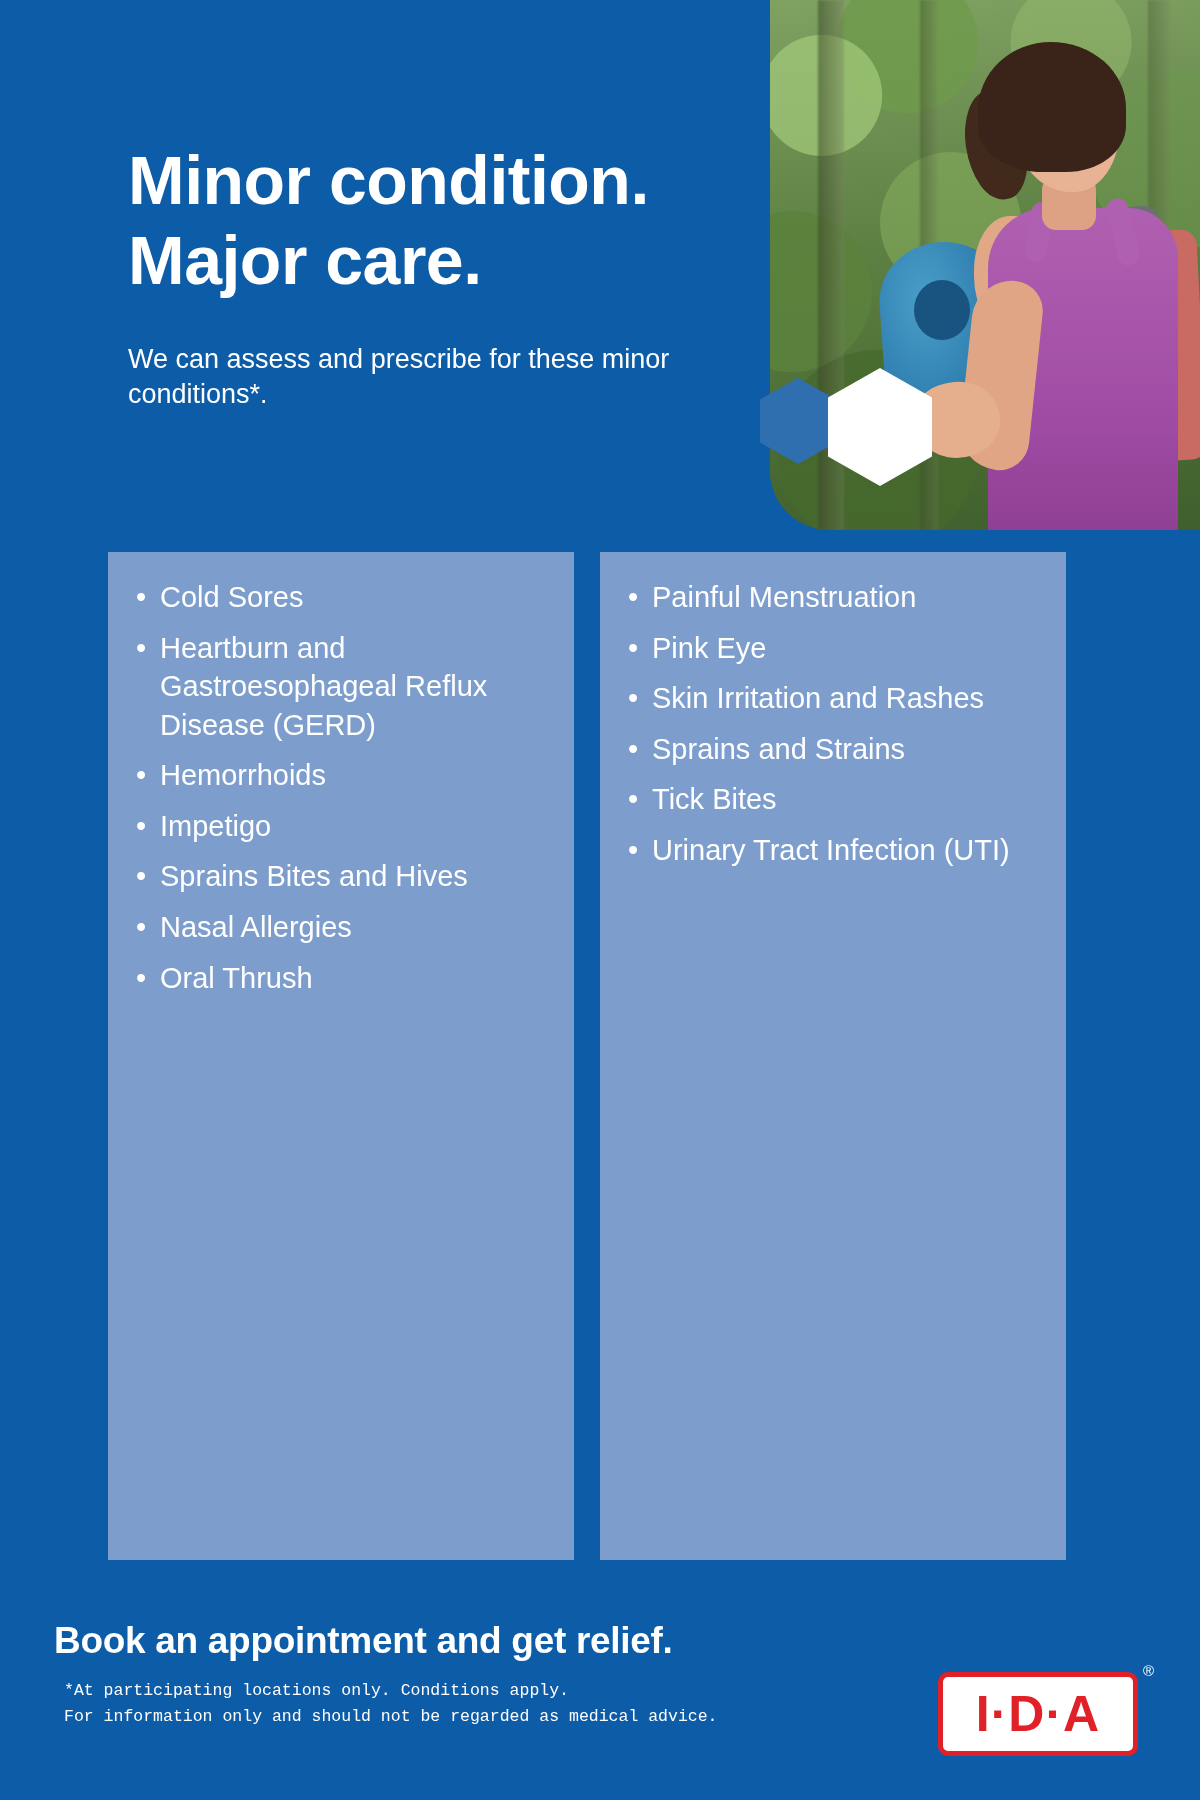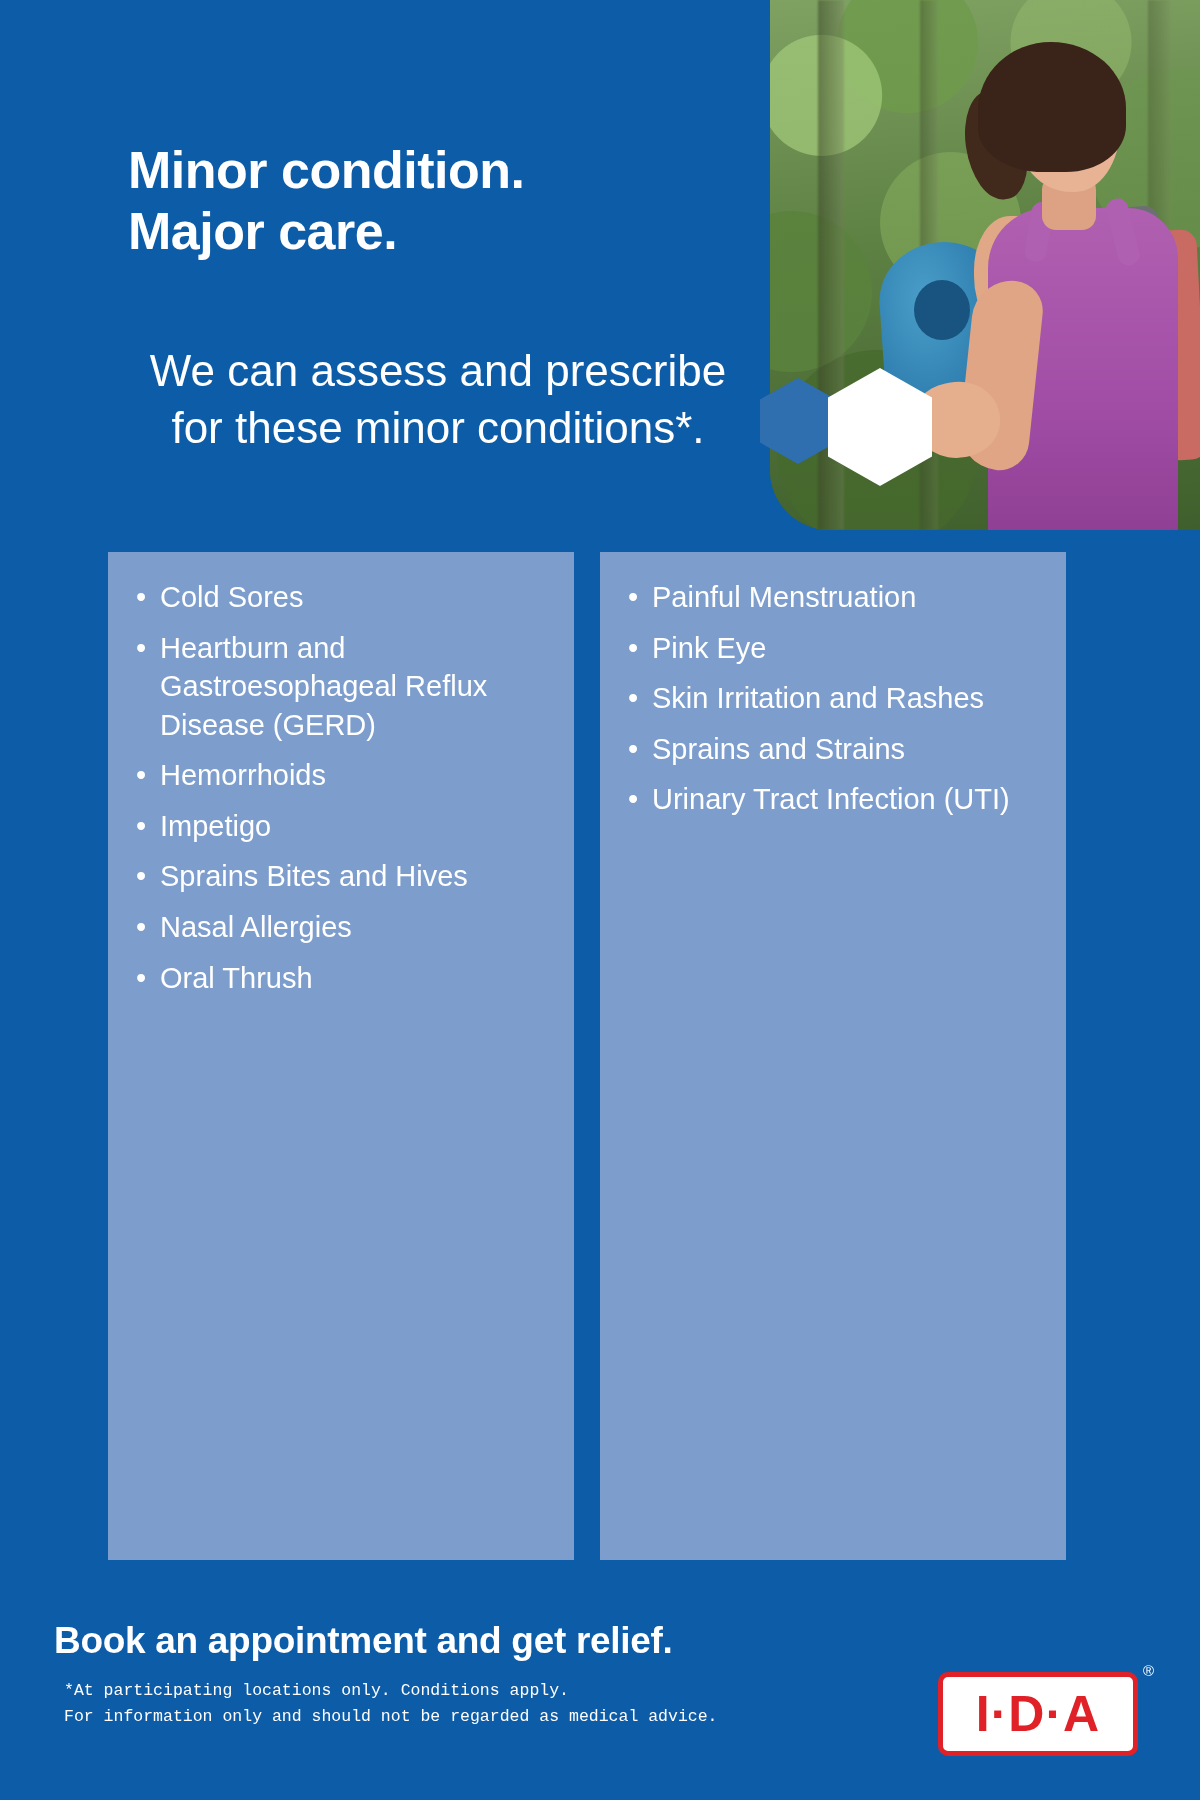--- a/index.html
+++ b/index.html
@@ -218,35 +218,34 @@
     width: 104px;
     height: 118px;
   }
 
   
   .headline {
     position: absolute;
     left: 128px;
     top: 140px;
     color: #ffffff;
-    font-size: 52px;
+    font-size: 68px;
     font-weight: bold;
     line-height: 1.18;
     letter-spacing: -0.5px;
   }
   .subhead {
     position: absolute;
     left: 128px;
     top: 342px;
     color: #ffffff;
-    font-size: 44px;
+    font-size: 27px;
     font-weight: 400;
     line-height: 1.3;
     max-width: 620px;
-    text-align: center;
   }
 
   
   .cols {
     position: absolute;
     left: 108px;
     top: 552px;
     width: 982px;
     display: flex;
     gap: 26px;
@@ -384,20 +383,21 @@
         <li>Nasal Allergies</li>
         <li>Oral Thrush</li>
       </ul>
     </div>
     <div class="col">
       <ul class="cond">
         <li>Painful Menstruation</li>
         <li>Pink Eye</li>
         <li>Skin Irritation and Rashes</li>
         <li>Sprains and Strains</li>
+        <li>Tick Bites</li>
         <li>Urinary Tract Infection (UTI)</li>
       </ul>
     </div>
   </div>
 
   <div class="cta">Book an appointment and get relief.</div>
   <div class="fine">
     <div>*At participating locations only. Conditions apply.</div>
     <div>For information only and should not be regarded as medical advice.</div>
   </div>

